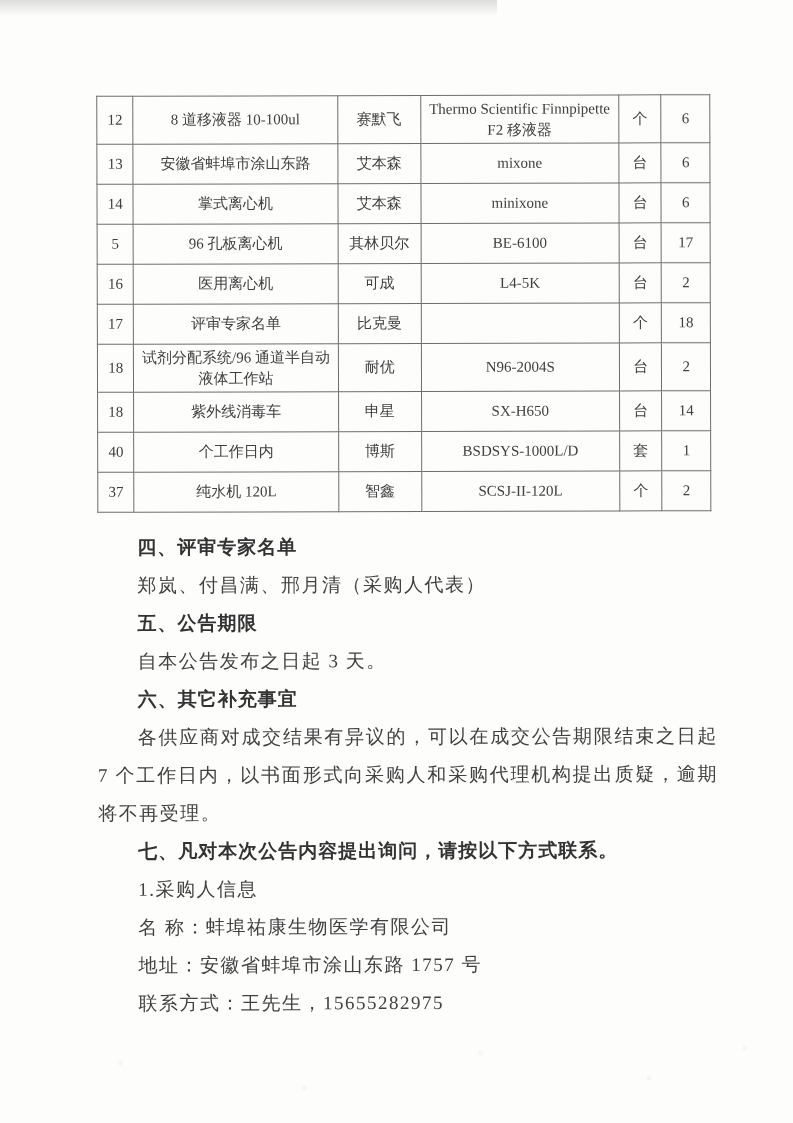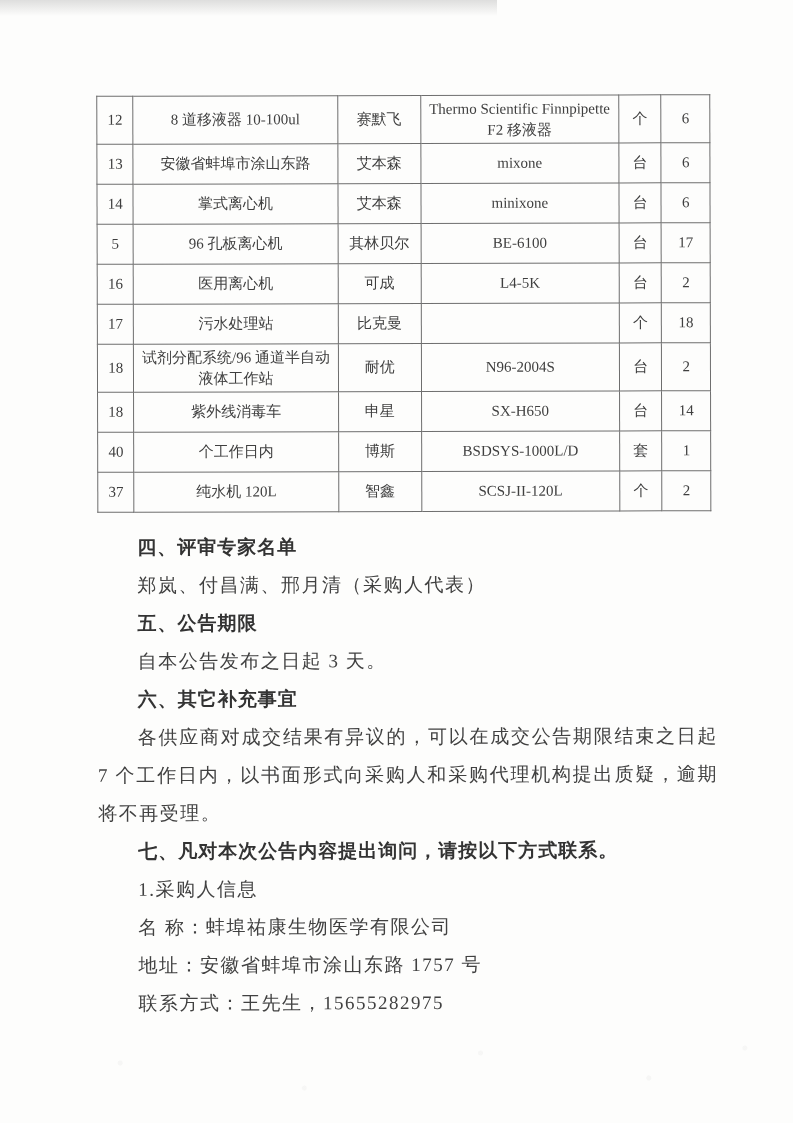--- a/index.html
+++ b/index.html
@@ -147,21 +147,21 @@
           <tr>
             <td>16</td>
             <td>医用离心机</td>
             <td>可成</td>
             <td>L4-5K</td>
             <td>台</td>
             <td>2</td>
           </tr>
           <tr>
             <td>17</td>
-            <td>污水处理站</td>
+            <td>评审专家名单</td>
             <td>比克曼</td>
             <td></td>
             <td>个</td>
             <td>18</td>
           </tr>
           <tr class="r-tall">
             <td>18</td>
             <td>试剂分配系统/96 通道半自动液体工作站</td>
             <td>耐优</td>
             <td>N96-2004S</td>

